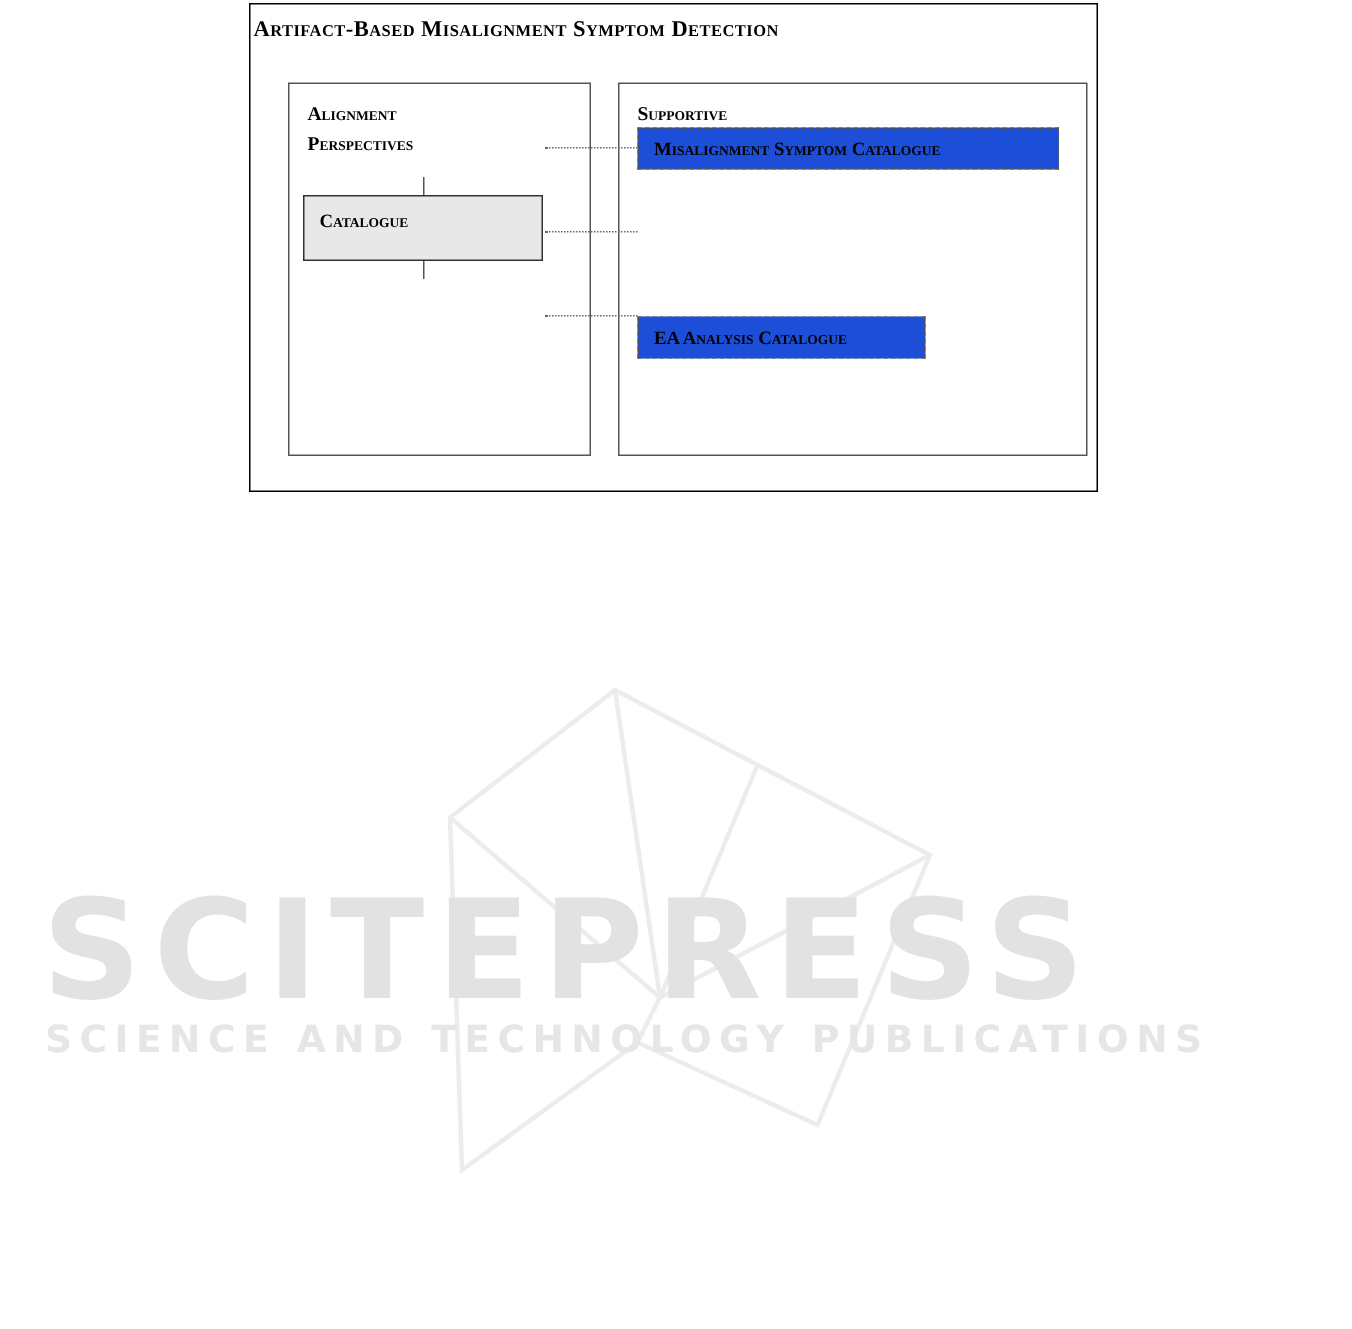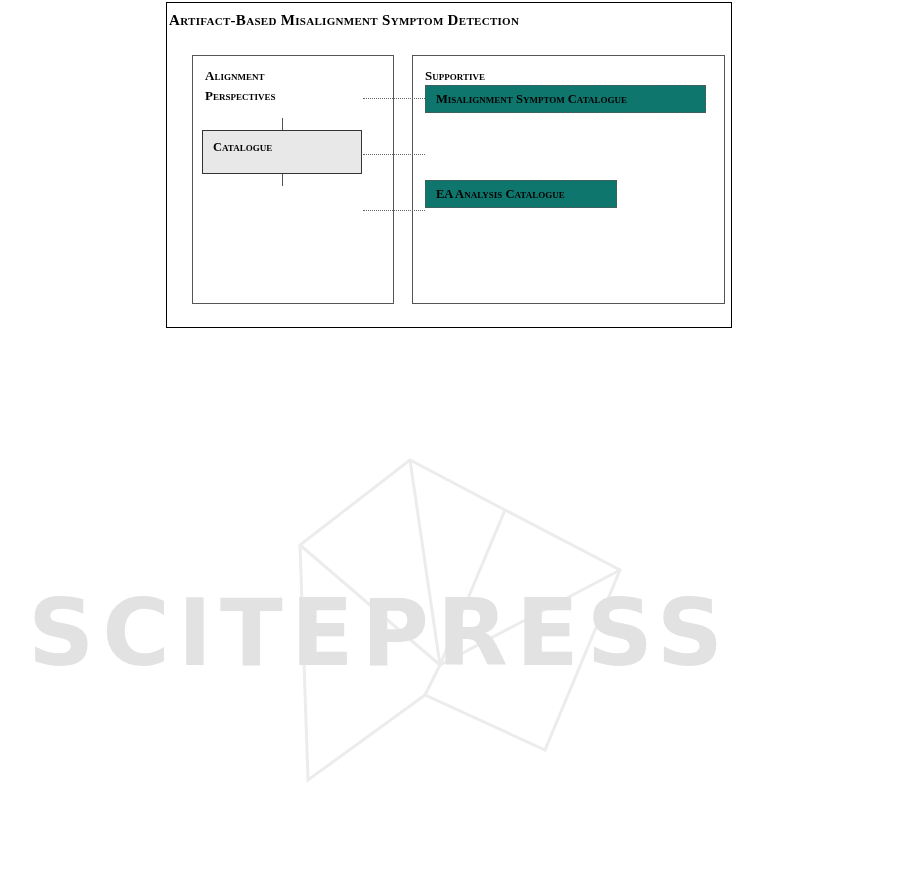--- a/index.html
+++ b/index.html
@@ -97,30 +97,30 @@
     left: 115px;
   }
   #vconn-0 { top: 115px; height: 12px; }
   #vconn-1 { top: 171px; height: 12px; }
 
   
   .cat-box {
     position: absolute;
     border: 1px dashed #555555;
     box-sizing: border-box;
-    background: #0f766e;
+    background: #1d4ed8;
     font-size: 12.5px;
     font-weight: bold;
     line-height: 26px;
     padding-left: 10px;
     white-space: nowrap;
   }
   #cat-0 { left: 258px; top: 82px; width: 281px; height: 28px; }
   #cat-1 { left: 258px; top: 137px; width: 170px; height: 28px; }
-  #cat-2 { left: 258px; top: 177px; width: 192px; height: 28px; }
+  #cat-2 { left: 258px; top: 208px; width: 192px; height: 28px; }
 
   
   .link-line {
     position: absolute;
     height: 0;
     border-top: 1px dotted #666666;
   }
   #link-0 { left: 196px; top: 95px; width: 62px; }
   #link-1 { left: 196px; top: 151px; width: 62px; }
   #link-2 { left: 196px; top: 207px; width: 62px; }
@@ -196,13 +196,14 @@
   <svg id="wm-book" width="340" height="400" viewBox="0 0 340 400">
     <g fill="none" stroke="#ececec" stroke-width="3">
       <path d="M120 10 L10 95 L18 330 L135 245 L255 300 L330 120 L215 60 Z"></path>
       <path d="M120 10 L150 215 L135 245"></path>
       <path d="M10 95 L150 215"></path>
       <path d="M150 215 L330 120"></path>
       <path d="M215 60 L150 215"></path>
     </g>
   </svg>
   <div id="wm-big">SCITEPRESS</div>
+  <div id="wm-small">SCIENCE AND TECHNOLOGY PUBLICATIONS</div>
 </div>
 
 </body></html>

